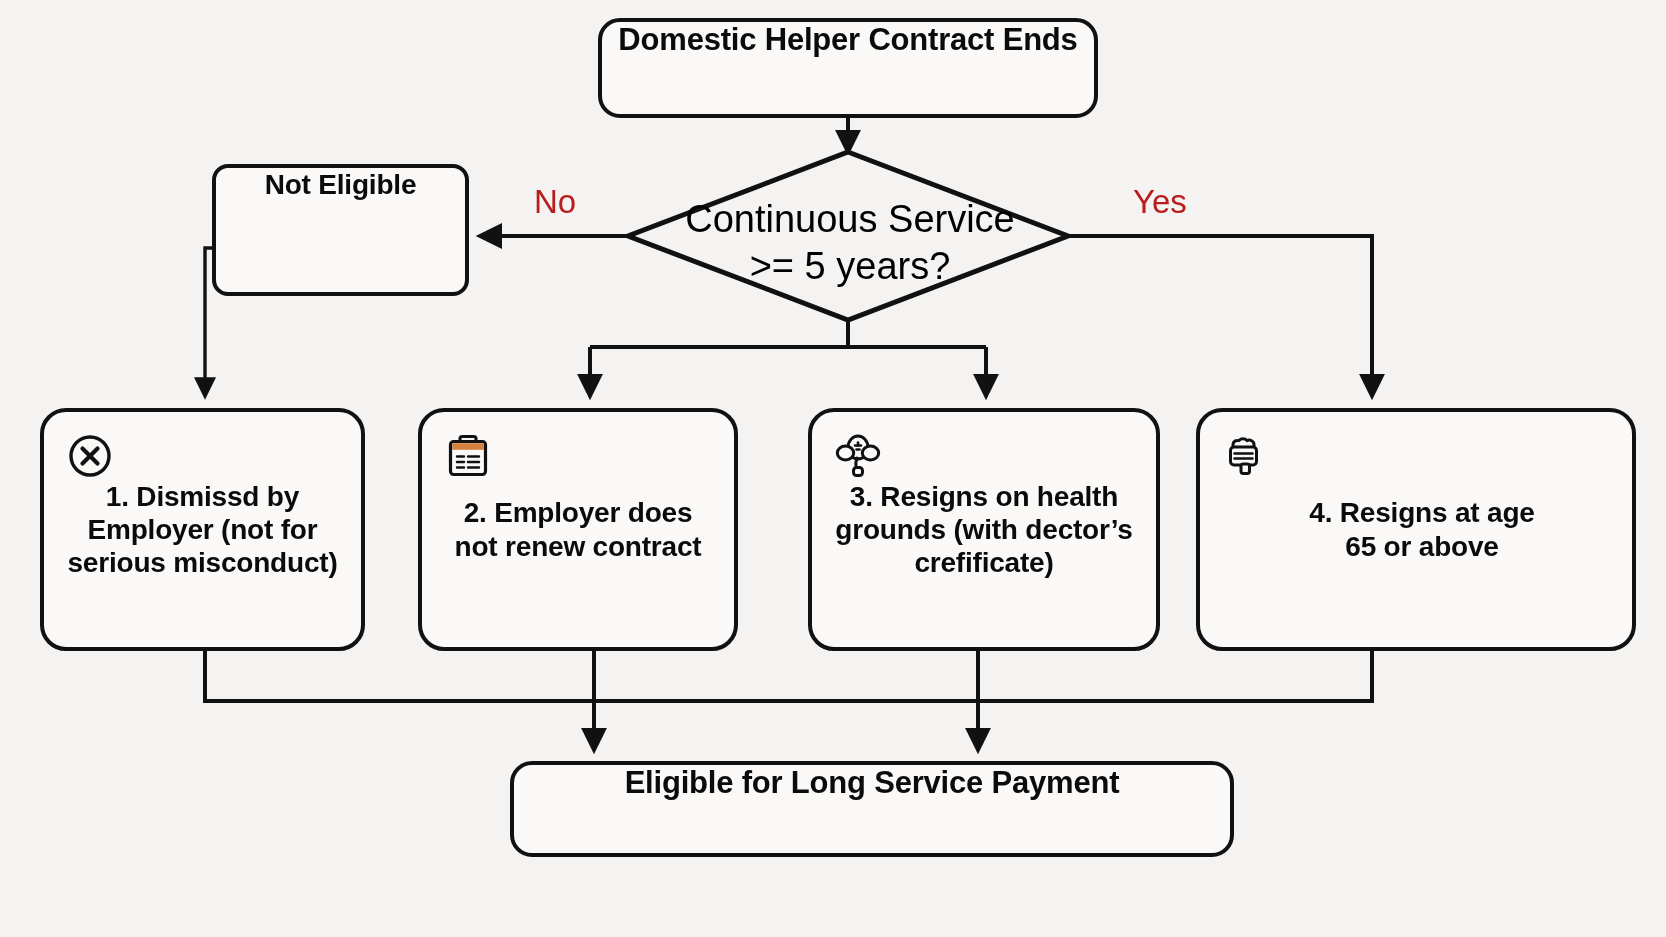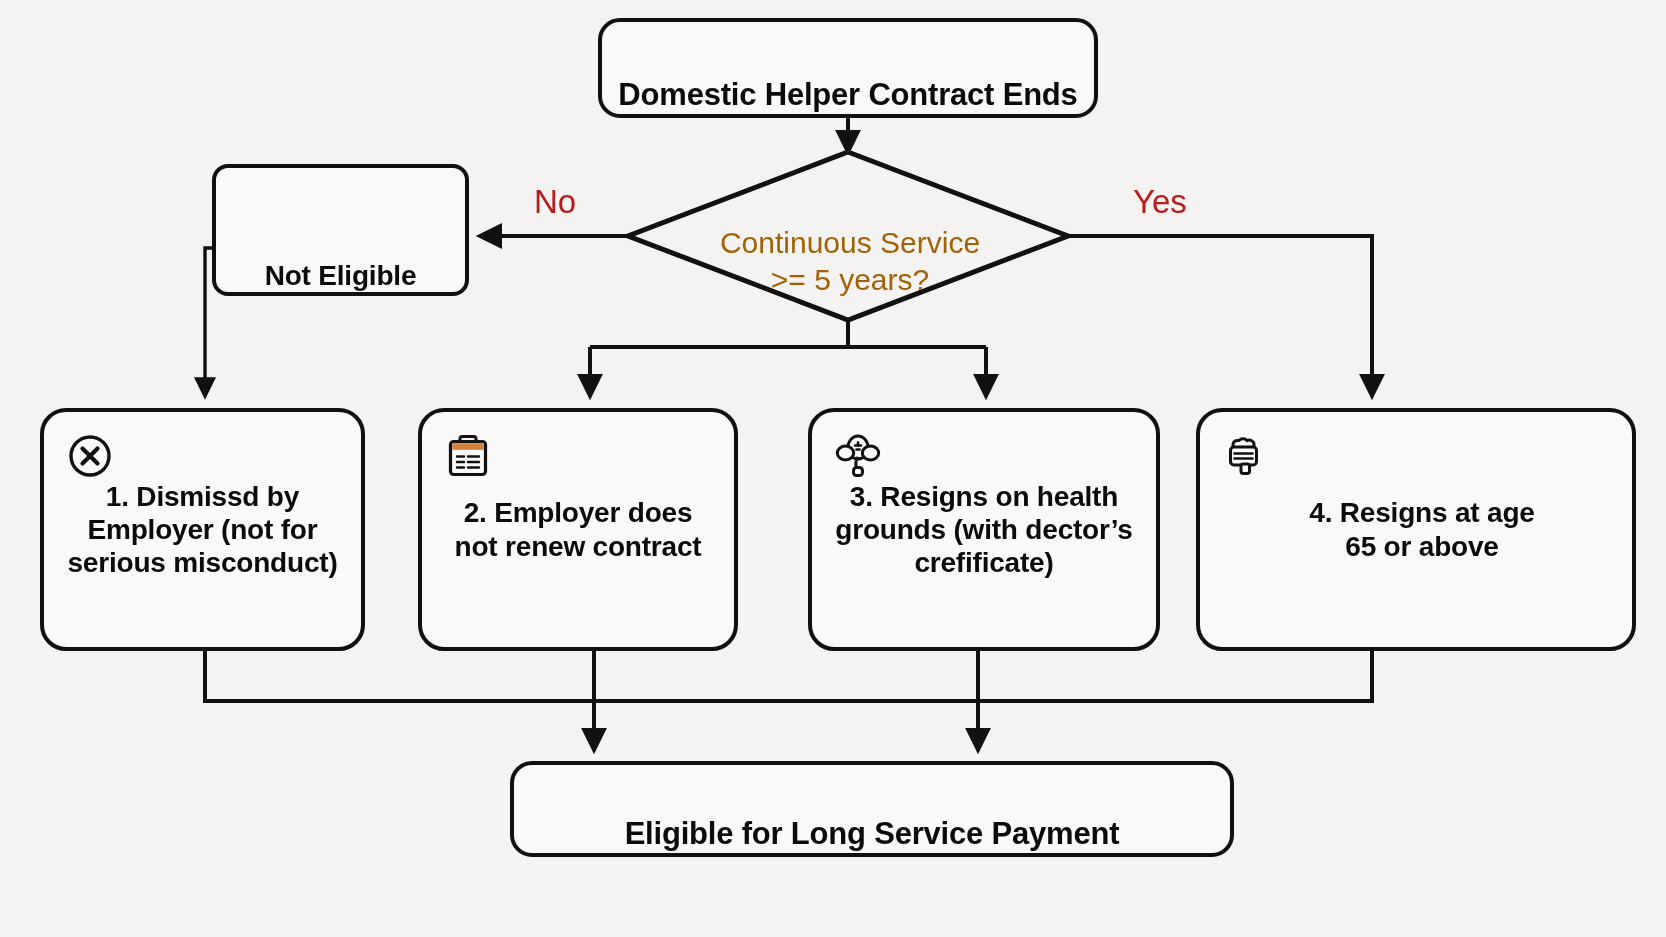--- a/index.html
+++ b/index.html
@@ -26,21 +26,21 @@
     height: 937px;
     pointer-events: none;
   }
   .node {
     position: absolute;
     box-sizing: border-box;
     background: #faf9f8;
     border: 4px solid #111111;
     border-radius: 22px;
     display: flex;
-    align-items: flex-end;
+    align-items: flex-start;
     justify-content: center;
     text-align: center;
     color: #0b0b0b;
     font-weight: 700;
     letter-spacing: -0.2px;
   }
   .node .txt {
     display: block;
     line-height: 1.18;
     white-space: pre-line;
@@ -94,26 +94,25 @@
   }
   #label-no  { left: 534px;  top: 183px; }
   #label-yes { left: 1133px; top: 183px; }
 
   .diamond-text {
     position: absolute;
     left: 660px;
     top: 196px;
     width: 380px;
     text-align: center;
-    font-size: 30px;
+    font-size: 38px;
     font-weight: 400;
-    color: #a16207;
+    color: #000000;
     line-height: 1.24;
     white-space: pre-line;
-    margin-top: 28px;
   }
 </style>
 </head>
 <body>
 
 <div id="canvas">
 
   <svg id="wires" viewBox="0 0 1666 937" xmlns="http://www.w3.org/2000/svg">
     <defs>
       <marker id="arrow" viewBox="0 0 12 12" refX="9.2" refY="6" markerWidth="7.2" markerHeight="7.2" orient="auto-start-reverse">

